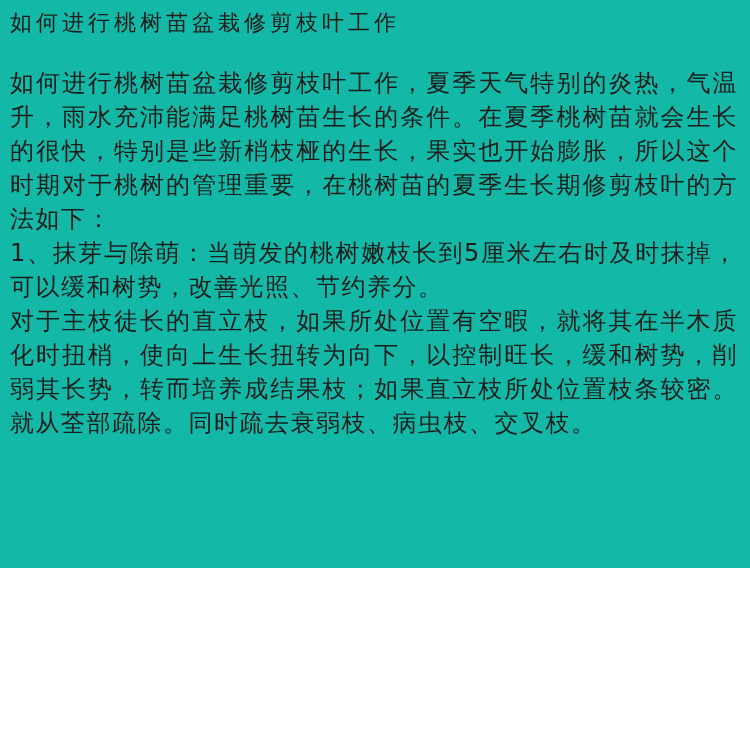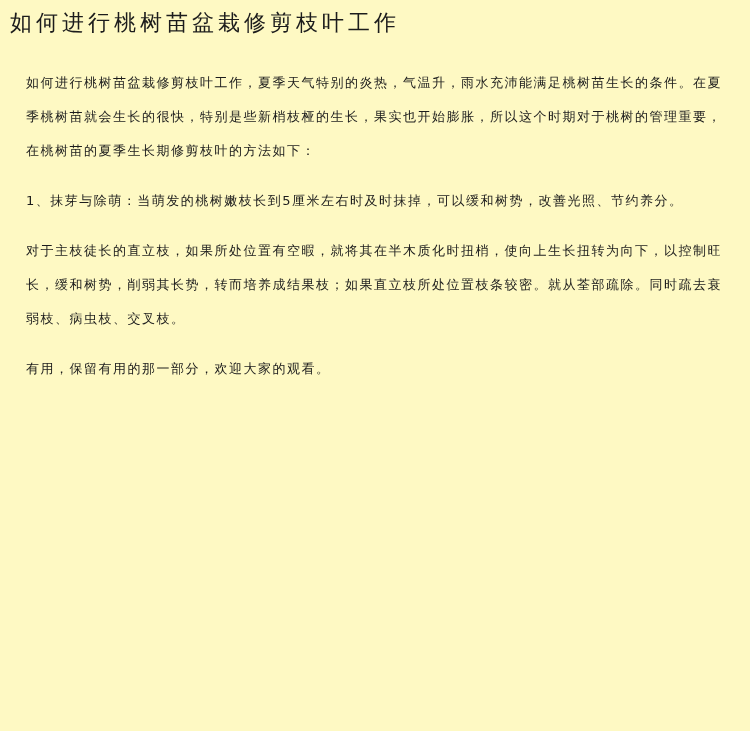--- a/index.html
+++ b/index.html
@@ -3,54 +3,53 @@
 <meta charset="utf-8">
 <style>
   html, body {
     margin: 0;
     padding: 0;
     background: #ffffff;
   }
   .page {
     position: relative;
     width: 750px;
-    height: 731px;
-    background: #fef9c3;
+    height: 568px;
+    background: #14b8a6;
     box-sizing: border-box;
     padding: 8px 12px 0 10px;
     overflow: hidden;
     font-family: "DejaVu Sans", sans-serif;
     color: #1c1c1c;
   }
   .doc-title {
     font-size: 22px;
     font-weight: normal;
     letter-spacing: 4px;
     margin: 0 0 28px 0;
     line-height: 30px;
   }
   .doc-body p {
-    font-size: 13px;
+    font-size: 24px;
     line-height: 34px;
     letter-spacing: 1.5px;
-    margin: 16px;
+    margin: 0;
     text-align: justify;
     text-justify: inter-ideograph;
     word-break: break-all;
   }
   .doc-body p.closing {
     margin-top: 16px;
     text-align: left;
   }
 </style>
 </head>
 <body>
 
 <div class="page">
   <h1 class="doc-title">如何进行桃树苗盆栽修剪枝叶工作</h1>
 
   <div class="doc-body">
     <p>如何进行桃树苗盆栽修剪枝叶工作，夏季天气特别的炎热，气温升，雨水充沛能满足桃树苗生长的条件。在夏季桃树苗就会生长的很快，特别是些新梢枝桠的生长，果实也开始膨胀，所以这个时期对于桃树的管理重要，在桃树苗的夏季生长期修剪枝叶的方法如下：</p>
     <p>1、抹芽与除萌：当萌发的桃树嫩枝长到5厘米左右时及时抹掉，可以缓和树势，改善光照、节约养分。</p>
     <p>对于主枝徒长的直立枝，如果所处位置有空暇，就将其在半木质化时扭梢，使向上生长扭转为向下，以控制旺长，缓和树势，削弱其长势，转而培养成结果枝；如果直立枝所处位置枝条较密。就从荃部疏除。同时疏去衰弱枝、病虫枝、交叉枝。</p>
-    <p class="closing">有用，保留有用的那一部分，欢迎大家的观看。</p>
   </div>
 </div>
 
 </body></html>

